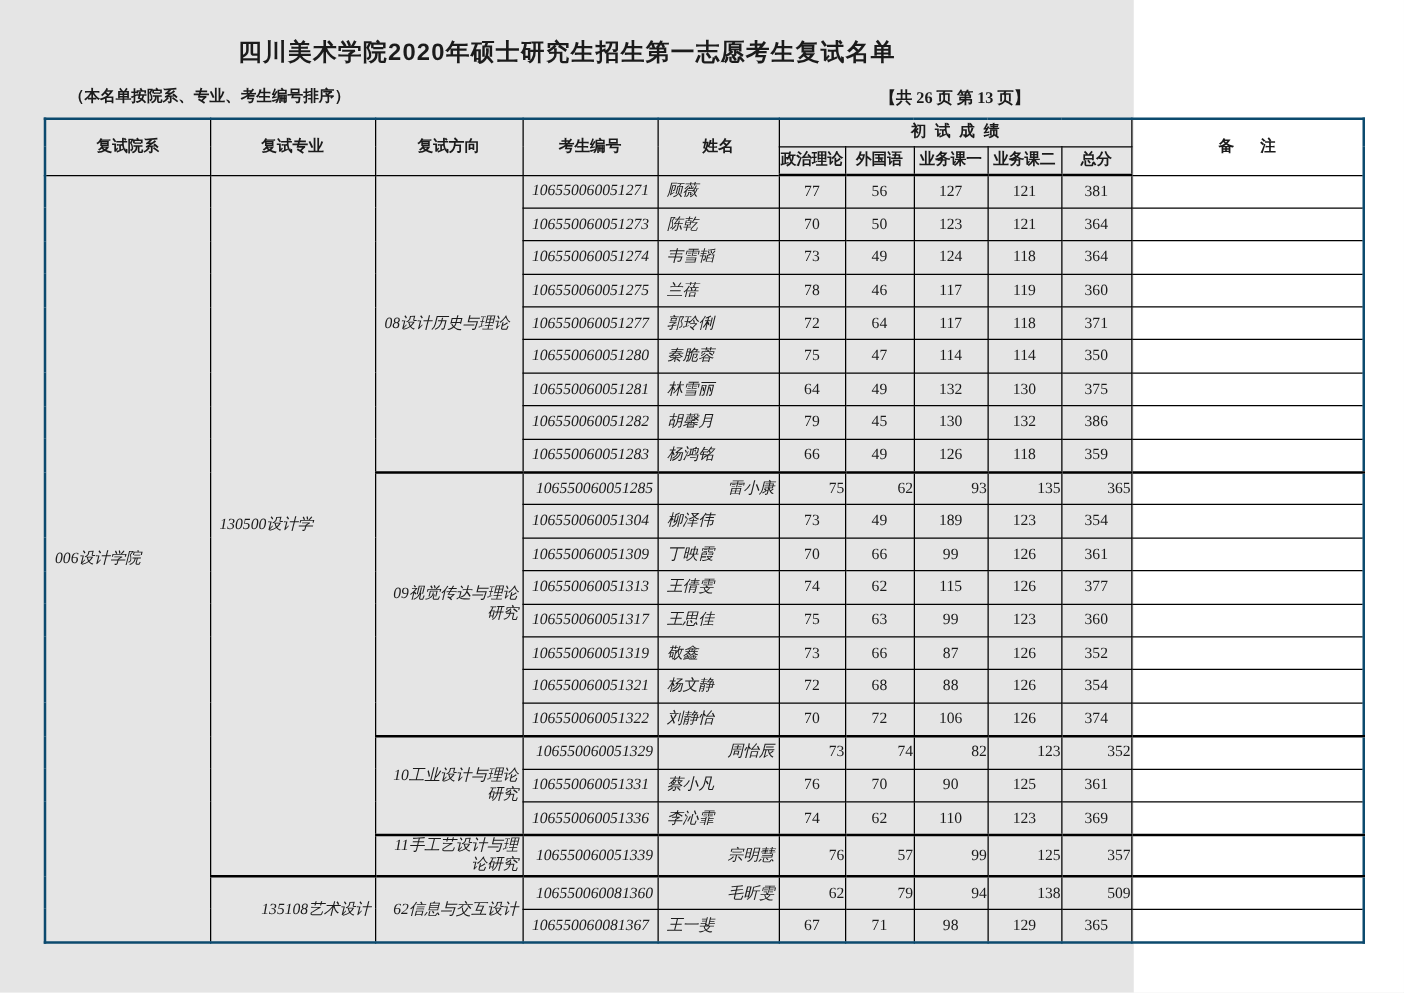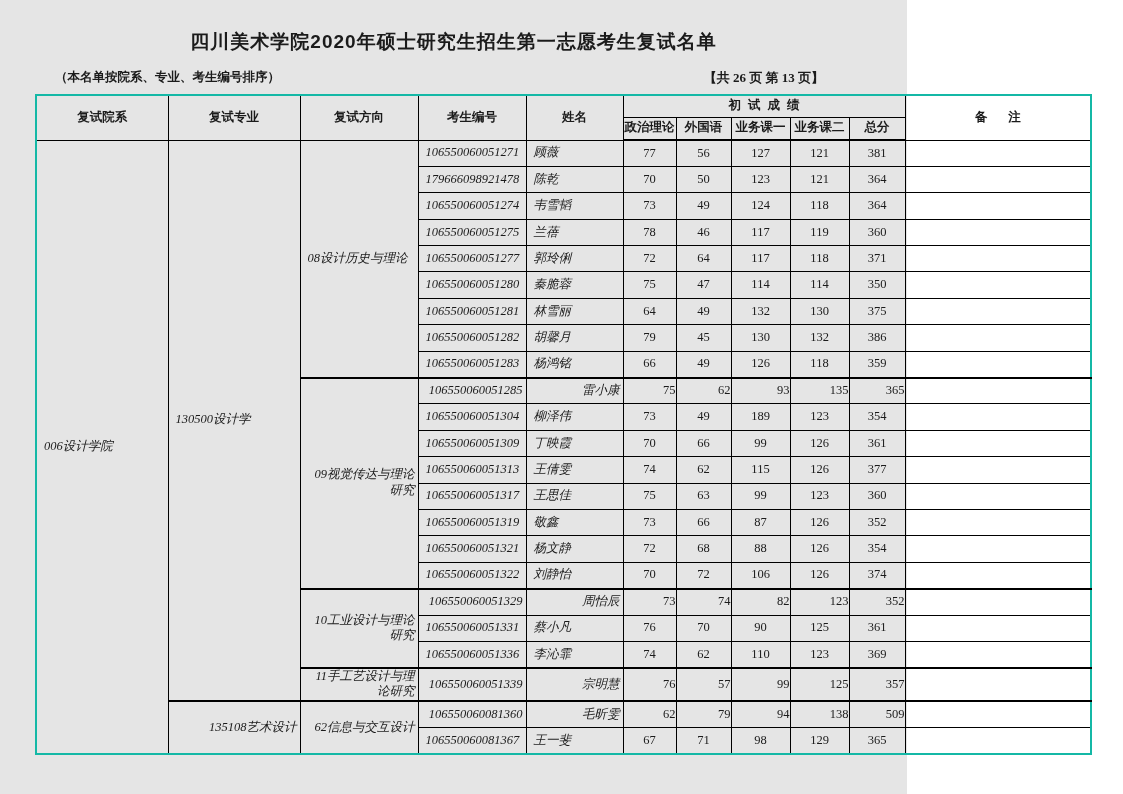--- a/index.html
+++ b/index.html
@@ -21,21 +21,21 @@
     gap:23px;
   }
   .subtitle {
     font-family:"Liberation Sans","DejaVu Sans",sans-serif;
     font-weight:600; font-size:12.5px; padding-left:20px;
   }
   .page-info { font-size:13px; padding-right:48px; font-weight:700; }
   table.roster {
     margin-left:35px; width:1055px;
     border-collapse:collapse; table-layout:fixed;
-    border:2px solid #14b8a6;
+    border:2px solid #0c4a6e;
   }
   .roster th, .roster td {
     border:1px solid #000;
     font-size:12.5px; line-height:1.25;
     overflow:hidden; vertical-align:middle;
   }
   .roster thead th {
     font-family:"Liberation Sans","DejaVu Sans",sans-serif;
     font-weight:600; text-align:center; white-space:pre;
   }
@@ -109,21 +109,21 @@
           <td class="l">106550060051271</td>
           <td class="l">顾薇</td>
           <td class="c">77</td>
           <td class="c">56</td>
           <td class="c">127</td>
           <td class="c">121</td>
           <td class="c">381</td>
           <td class="c"></td>
         </tr>
         <tr>
-          <td class="l">179666098921478</td>
+          <td class="l">106550060051273</td>
           <td class="l">陈乾</td>
           <td class="c">70</td>
           <td class="c">50</td>
           <td class="c">123</td>
           <td class="c">121</td>
           <td class="c">364</td>
           <td class="c"></td>
         </tr>
         <tr>
           <td class="l">106550060051274</td>

